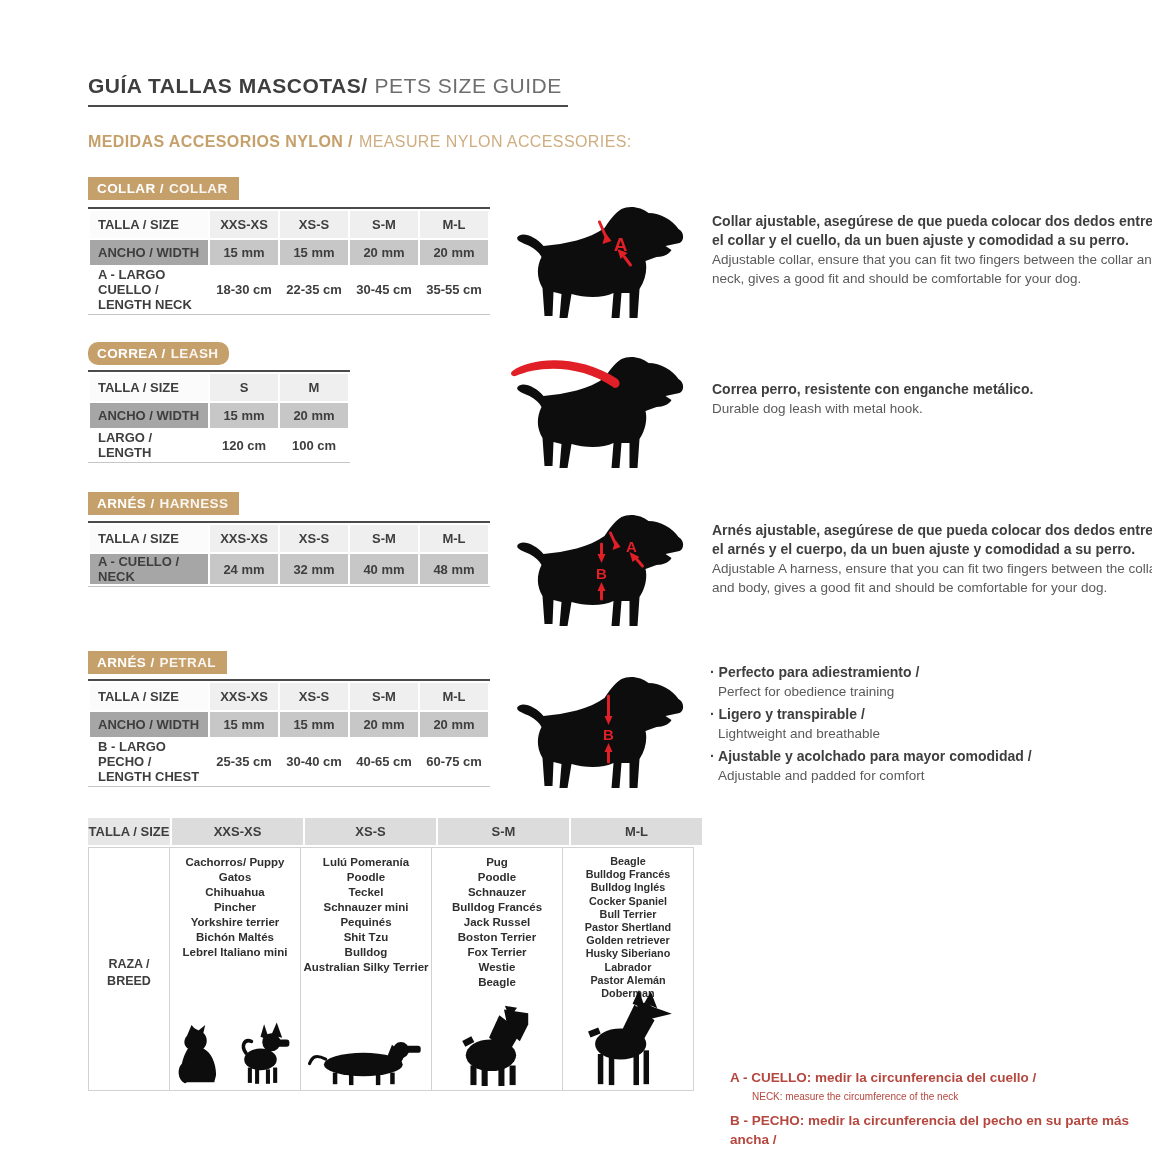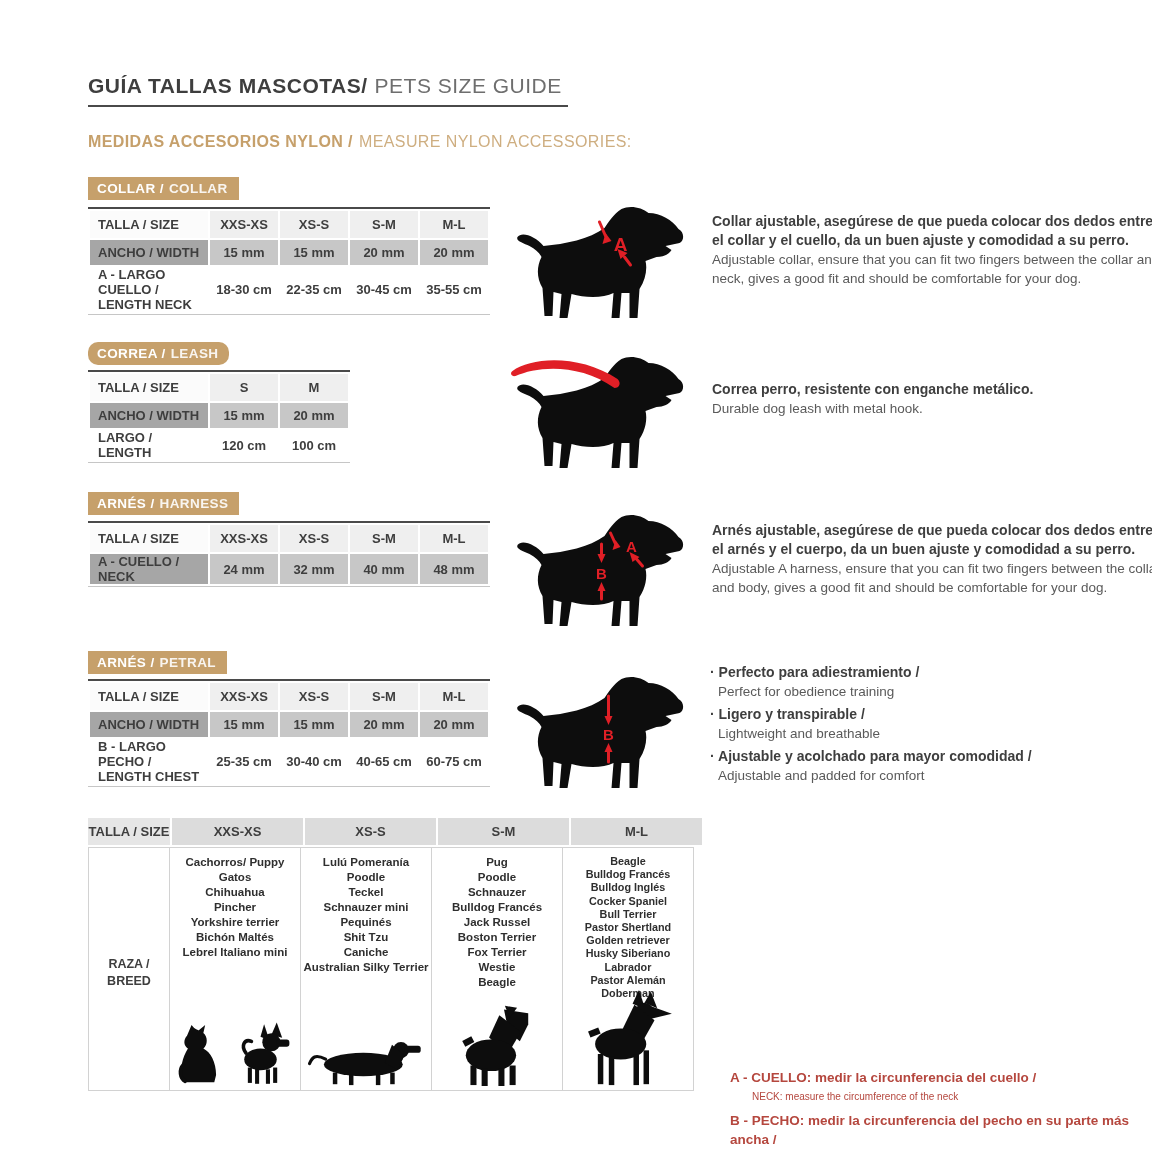--- a/index.html
+++ b/index.html
@@ -323,21 +323,21 @@
       </div>
 
       <div class="bt-cell">
         <div>
             <div class="breed">Lulú Pomeranía</div>
             <div class="breed">Poodle</div>
             <div class="breed">Teckel</div>
             <div class="breed">Schnauzer mini</div>
             <div class="breed">Pequinés</div>
             <div class="breed">Shit Tzu</div>
-            <div class="breed">Caniche</div>
+            <div class="breed">Bulldog</div>
             <div class="breed">Australian Silky Terrier</div>
           </div>
         <div class="cell-icons">
           <svg width="118" height="52" viewBox="0 0 130 58">
             <ellipse class="sil" cx="62" cy="34" rx="44" ry="13"></ellipse>
             <circle class="sil" cx="104" cy="18" r="9"></circle>
             <rect class="sil" x="108" y="13" width="18" height="8" rx="3"></rect>
             <ellipse class="sil" cx="102" cy="23" rx="4.5" ry="9"></ellipse>
             <polygon class="sil" points="94,12 108,24 100,40 86,32"></polygon>
             <rect class="sil" x="28" y="43" width="5" height="13"></rect>

